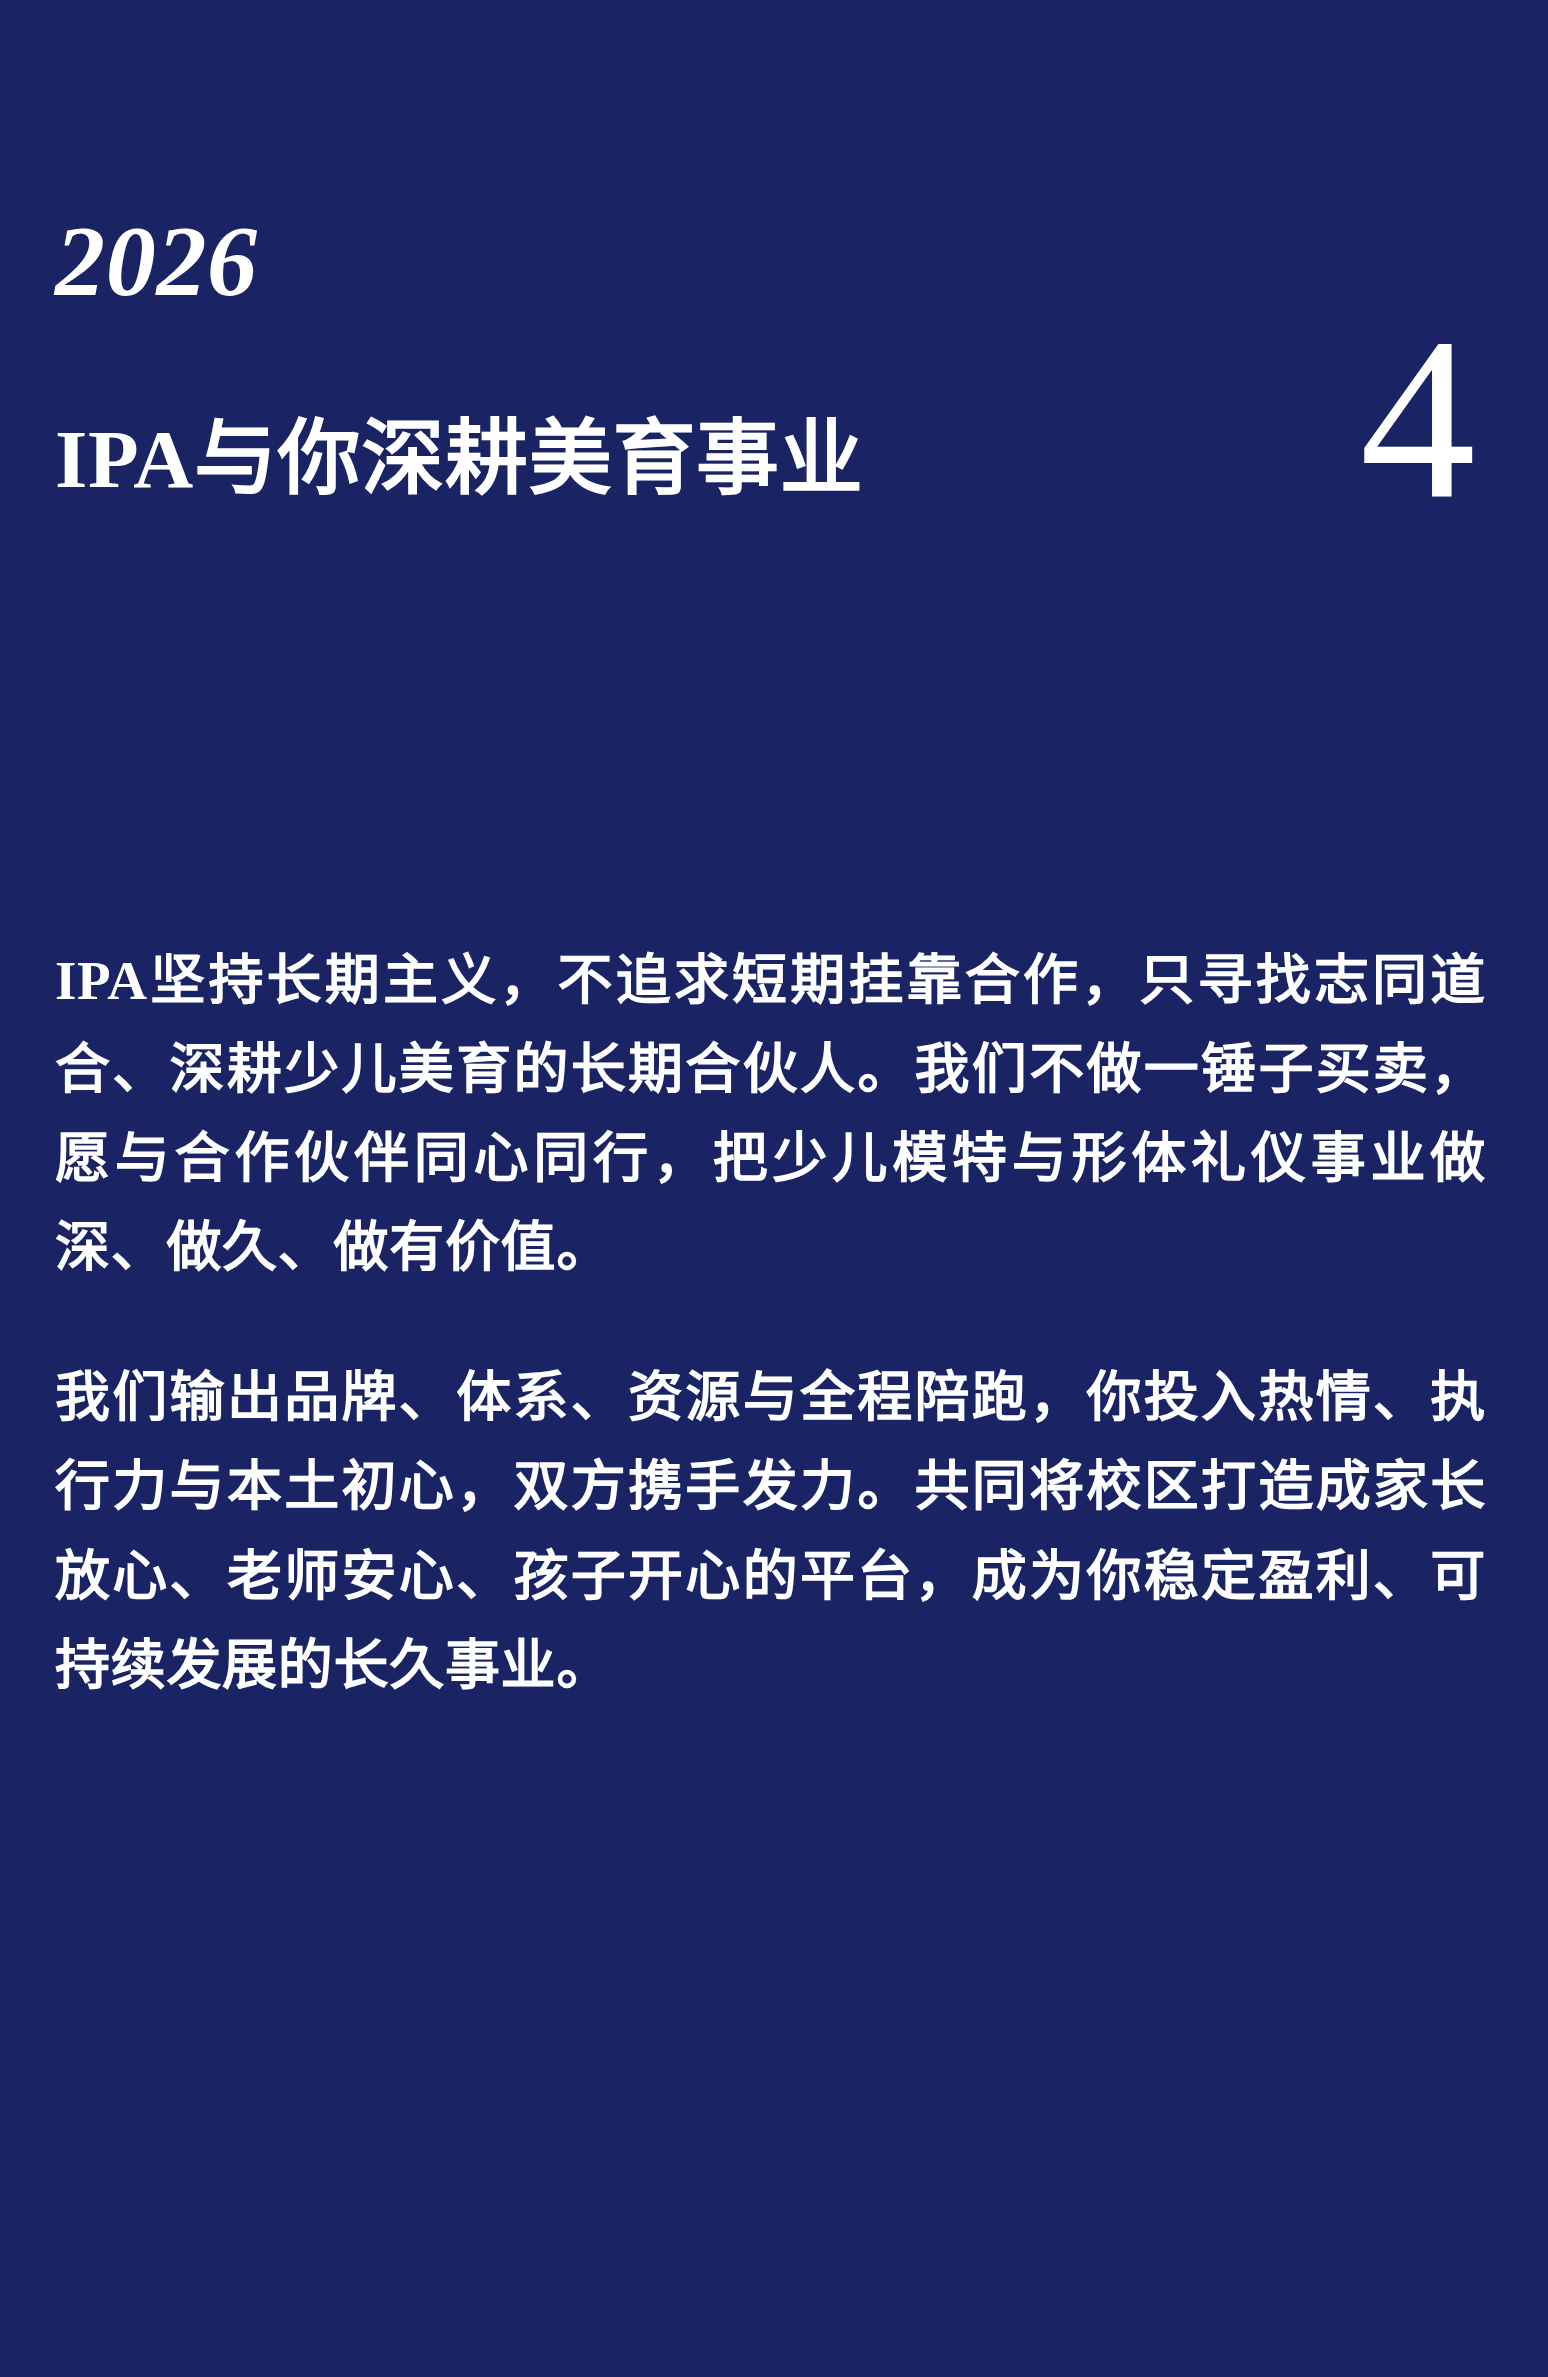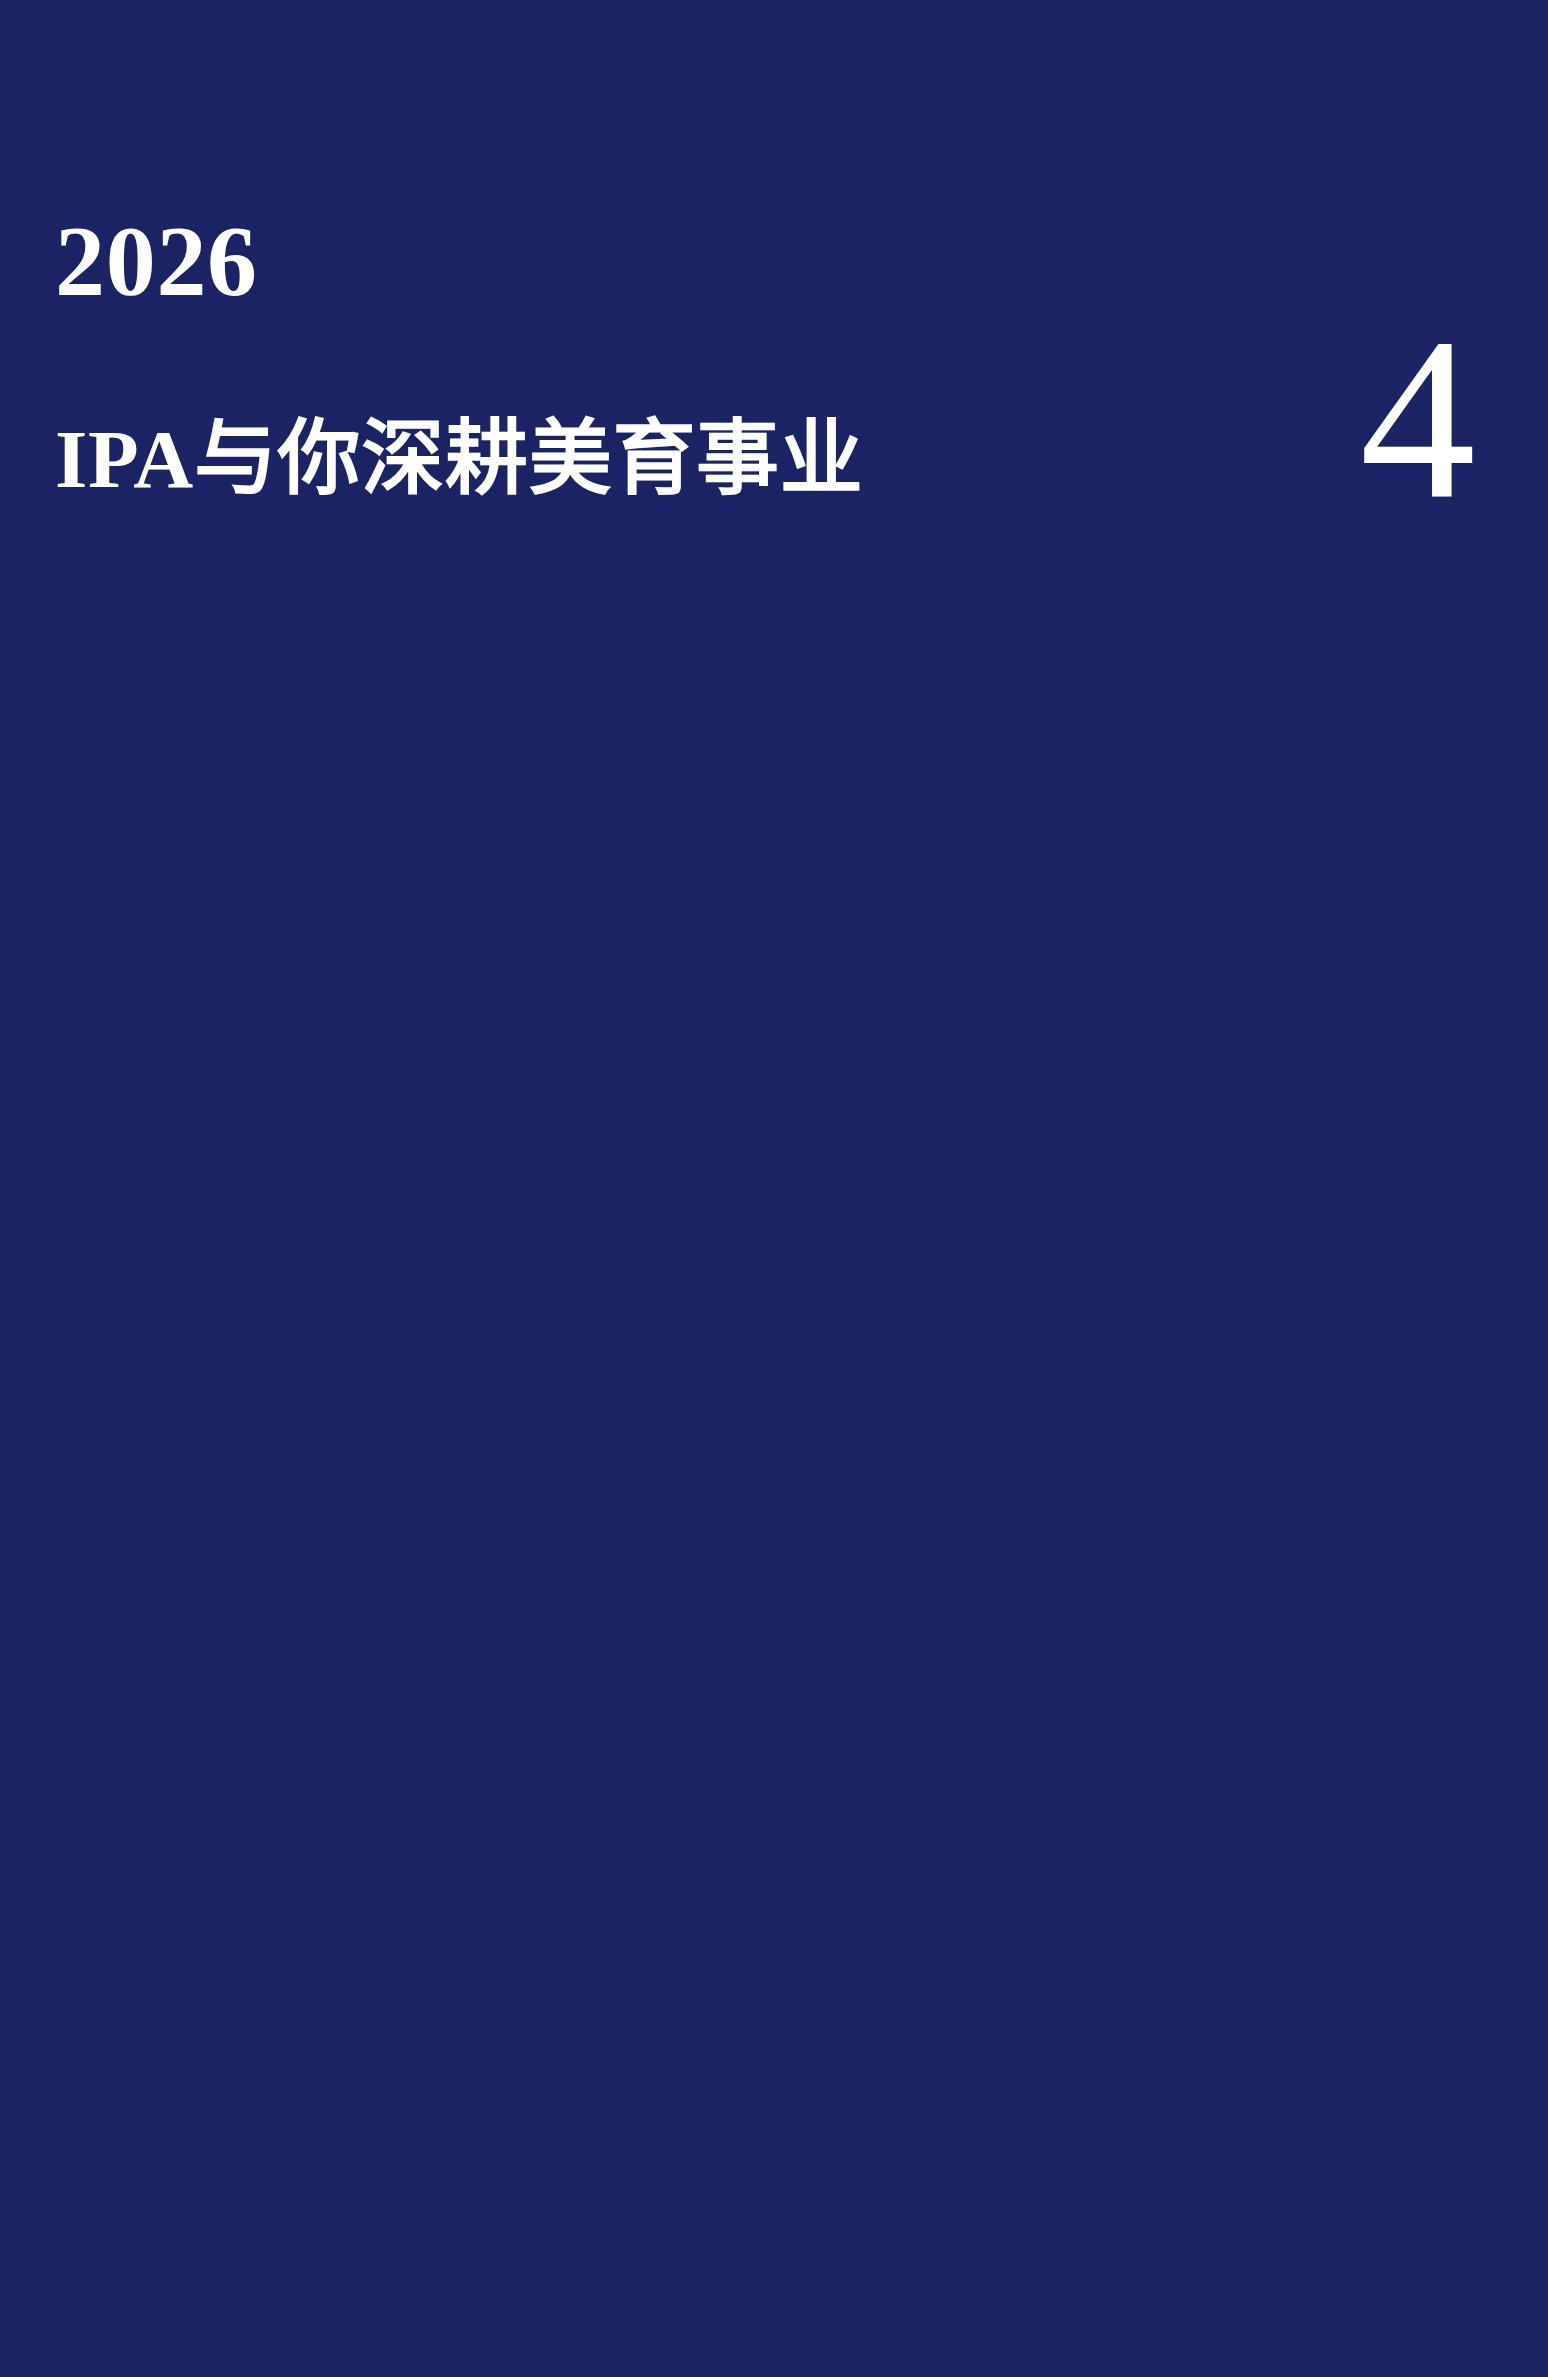--- a/index.html
+++ b/index.html
@@ -30,20 +30,21 @@
     right: 55px;
   }
   .year {
     font-family: "Liberation Serif", "DejaVu Serif", serif;
     font-weight: 700;
     font-size: 100px;
     line-height: 1.0;
     color: #ffffff;
     letter-spacing: 0.7px;
     margin: 0;
+    font-style: italic;
   }
   .title-row {
     display: flex;
     align-items: flex-end;
     justify-content: space-between;
     margin-top: 17px;
     gap: 12px;
   }
   .main-title {
     font-family: "Liberation Serif", "DejaVu Serif", serif;
@@ -100,15 +101,19 @@
   <div class="header">
     <div class="year">2026</div>
 
     <div class="title-row">
       <div class="main-title">IPA与你深耕美育事业</div>
       <div class="big-number">4</div>
     </div>
 
   </div>
 
+  <div class="body-copy">
+    <p class="para">IPA坚持长期主义，不追求短期挂靠合作，只寻找志同道合、深耕少儿美育的长期合伙人。我们不做一锤子买卖，愿与合作伙伴同心同行，把少儿模特与形体礼仪事业做深、做久、做有价值。</p>
+    <p class="para">我们输出品牌、体系、资源与全程陪跑，你投入热情、执行力与本土初心，双方携手发力。共同将校区打造成家长放心、老师安心、孩子开心的平台，成为你稳定盈利、可持续发展的长久事业。</p>
+  </div>
 
 </div>
 
 
 </body></html>

